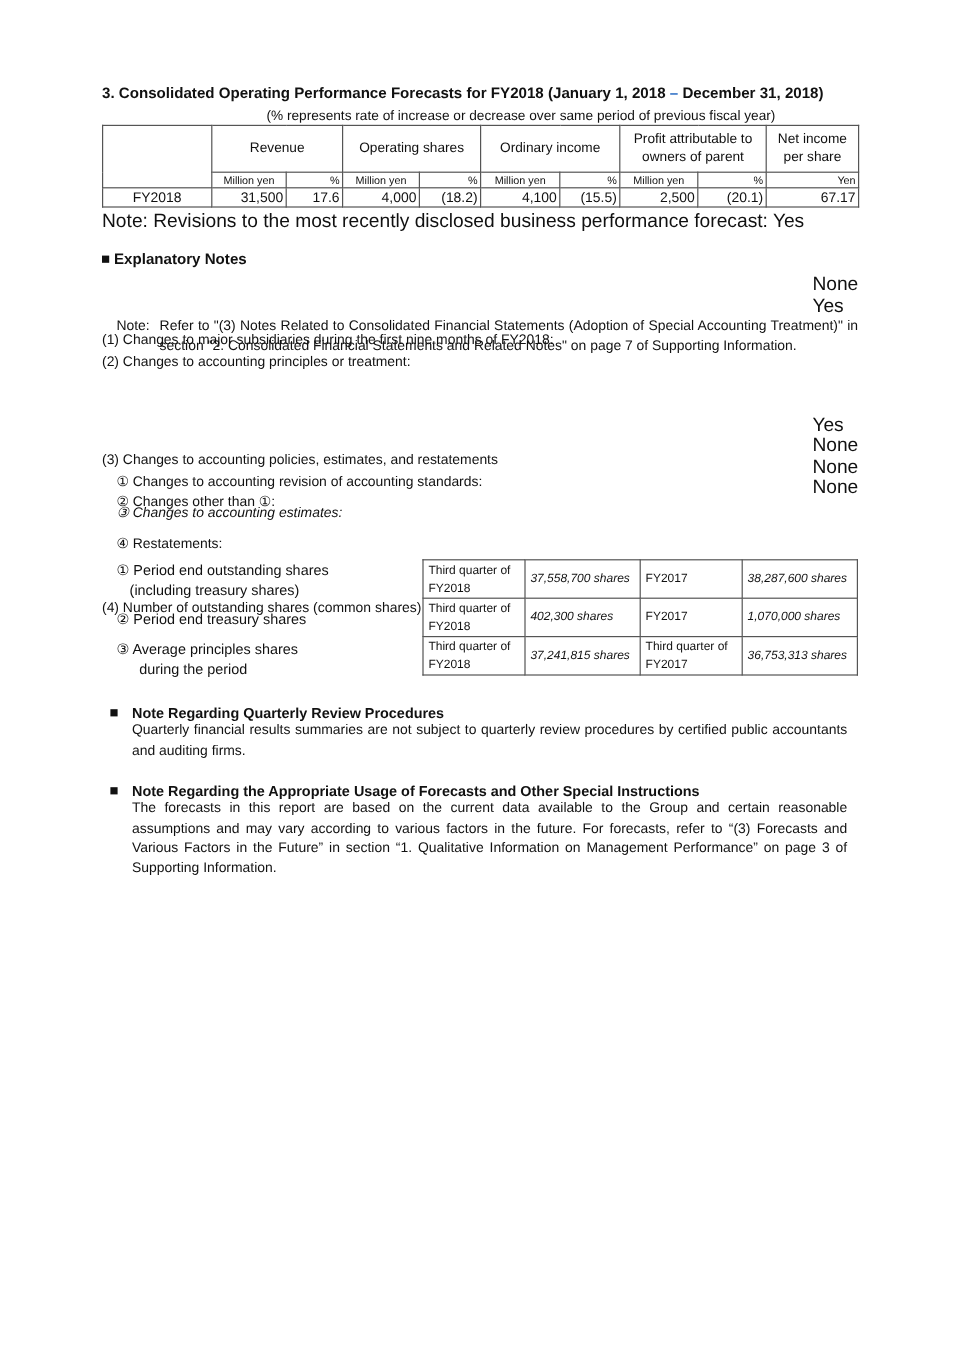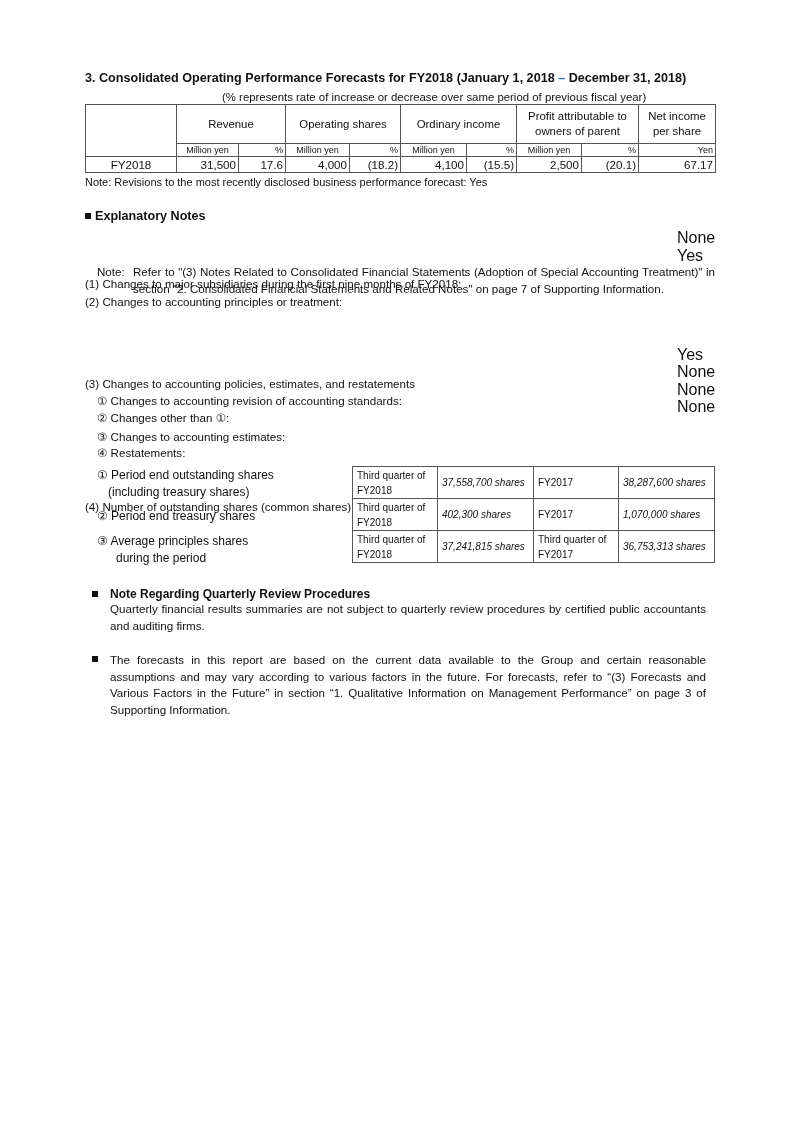--- a/index.html
+++ b/index.html
@@ -8,21 +8,21 @@
   .title { left: 85px; top: 71px; font-size: 12.6px; font-weight: bold; white-space: nowrap; }
   .title .dash { color: #2a6cc4; }
   .subtitle { left: 222px; top: 91px; font-size: 11.4px; white-space: nowrap; }
   table.fc { position: absolute; left: 85px; top: 104px; border-collapse: collapse; table-layout: fixed; font-size: 11.4px; }
   table.fc td { border: 1px solid #555; padding: 0 2px; overflow: hidden; white-space: nowrap; }
   table.fc tr.h1 td { height: 38px; text-align: center; line-height: 15px; white-space: normal; }
   table.fc tr.h2 td { height: 12px; font-size: 9px; line-height: 12px; text-align: right; }
   table.fc tr.h2 td.c { text-align: center; }
   table.fc tr.d td { height: 15px; line-height: 15px; text-align: right; font-size: 11.6px; }
   table.fc tr.d td.lbl { text-align: center; }
-  .note1 { left: 85px; top: 176px; font-size: 11px; white-space: nowrap; }
+  .note1 { left: 85px; top: 176px; font-size: 16px; white-space: nowrap; }
   .exp-h { left: 85px; top: 209px; font-size: 12.6px; font-weight: bold; white-space: nowrap; }
   .line { font-size: 11.6px; white-space: nowrap; margin-top: 48px; }
   .val { left: 677px; font-size: 16px; }
   .refnote { left: 97px; top: 264px; width: 618px; font-size: 11.6px; line-height: 16.5px; }
   .refnote .lbl { position: absolute; left: 0; top: 0; }
   .refnote .body { margin-left: 36px; text-align: justify; }
   table.sh { position: absolute; left: 352px; top: 466px; border-collapse: collapse; table-layout: fixed; font-size: 10px; }
   table.sh td { border: 1px solid #555; height: 31px; padding: 0 4px; line-height: 15px; vertical-align: middle; }
   table.sh td.num { text-align: left; white-space: nowrap; padding-right: 8px; font-style: italic; }
   .sh-label { font-size: 12px; line-height: 16.5px; white-space: nowrap; }
@@ -99,21 +99,21 @@
 <div class="abs refnote">
   <span class="lbl">Note:</span>
   <div class="body">Refer to "(3) Notes Related to Consolidated Financial Statements (Adoption of Special Accounting Treatment)" in section "2. Consolidated Financial Statements and Related Notes" on page 7 of Supporting Information.</div>
 </div>
 
 <div class="abs line" style="left:85px; top:329px;">(3) Changes to accounting policies, estimates, and restatements</div>
 <div class="abs line" style="left:97px; top:346px;">① Changes to accounting revision of accounting standards:</div>
 <div class="abs val" style="top:346px;">Yes</div>
 <div class="abs line" style="left:97px; top:363px;">② Changes other than ①:</div>
 <div class="abs val" style="top:363px;">None</div>
-<div class="abs line" style="left:97px; top:382px;">③ Changes to accounting estimates:</div>
+<div class="abs line" style="left:97px; top:372px;font-style:italic;">③ Changes to accounting estimates:</div>
 <div class="abs val" style="top:381px;">None</div>
 <div class="abs line" style="left:97px; top:398px;">④ Restatements:</div>
 <div class="abs val" style="top:398px;">None</div>
 
 <div class="abs line" style="left:85px; top:452px;">(4) Number of outstanding shares (common shares)</div>
 
 <div class="abs sh-label" style="left:97px; top:467px;">
   <div>① Period end outstanding shares</div>
   <div style="padding-left:11px;">(including treasury shares)</div>
 </div>
@@ -151,15 +151,15 @@
   </tr>
 </tbody>
   </table>
 
 <div class="abs bullet-sec" style="top:587px;">
   <div class="bh"><span class="sq"></span><span>Note Regarding Quarterly Review Procedures</span></div>
   <div class="bt">Quarterly financial results summaries are not subject to quarterly review procedures by certified public accountants and auditing firms.</div>
 </div>
 
 <div class="abs bullet-sec" style="top:652px;">
-  <div class="bh"><span class="sq"></span></div>
+  <div class="bh"><span class="sq"></span><span>Note Regarding the Appropriate Usage of Forecasts and Other Special Instructions</span></div>
   <div class="bt">The forecasts in this report are based on the current data available to the Group and certain reasonable assumptions and may vary according to various factors in the future. For forecasts, refer to “(3) Forecasts and Various Factors in the Future” in section “1. Qualitative Information on Management Performance” on page 3 of Supporting Information.</div>
 </div>
 
 </body></html>

